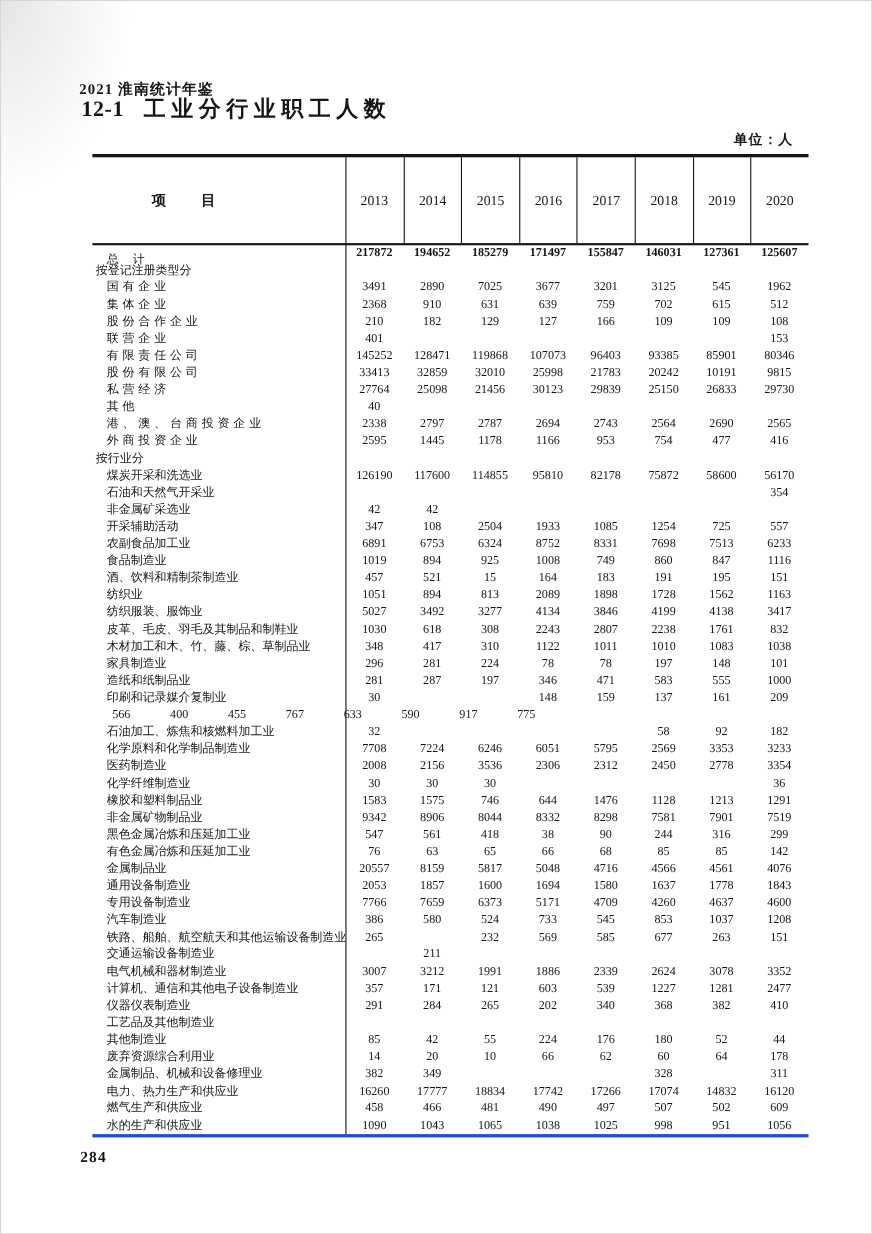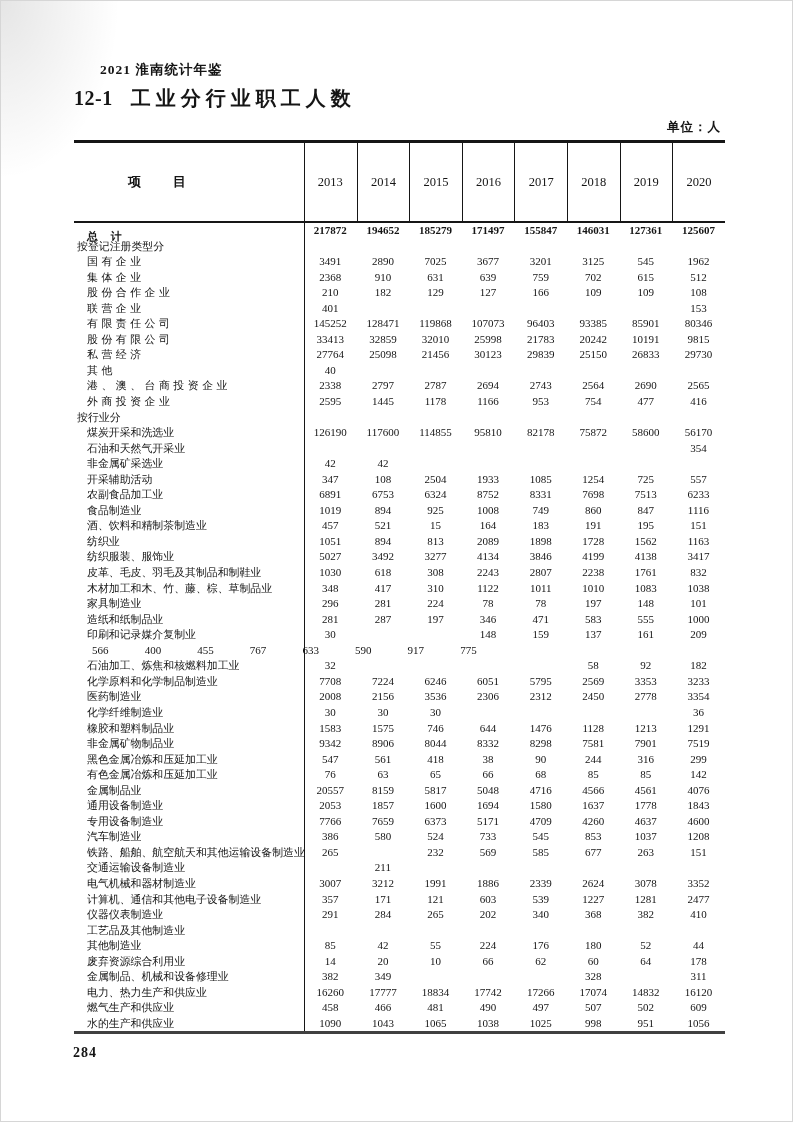--- a/index.html
+++ b/index.html
@@ -5,49 +5,49 @@
   html,body{margin:0;padding:0;background:#e8e8e8;}
   .viewport{
     position:relative;width:793px;height:1122px;background:#ffffff;
     border:1px solid #d6d6d6;box-sizing:border-box;overflow:hidden;
     font-family:"Liberation Serif","DejaVu Serif",serif;color:#151515;
   }
   .viewport::before{
     content:"";position:absolute;left:0;top:0;width:120px;height:180px;pointer-events:none;
     background:radial-gradient(ellipse at 0% 0%, rgba(0,0,0,0.10), rgba(0,0,0,0) 70%);
   }
-  .book-title{position:absolute;left:71px;top:60px;font-size:13.5px;font-weight:bold;letter-spacing:1px;margin-left:28px;}
+  .book-title{position:absolute;left:71px;top:71px;font-size:13.5px;font-weight:bold;letter-spacing:1px;}
   .table-title{position:absolute;left:73px;top:84px;font-size:20px;font-weight:bold;white-space:nowrap;text-align:right;}
   .table-title .title-num{letter-spacing:0.5px;}
   .table-title .title-txt{margin-left:18px;letter-spacing:5px;}
   .unit-label{position:absolute;top:118px;right:71px;font-size:12.5px;font-weight:bold;letter-spacing:1px;}
   .table-wrap{
-    position:absolute;left:73px;top:139px;width:651px;
-    border-top:3px solid #161616;border-bottom:3px solid #404040;box-sizing:content-box;
+    position:absolute;left:83px;top:139px;width:651px;
+    border-top:3px solid #161616;border-bottom:3px solid #1d4ed8;box-sizing:content-box;
   }
   .thead{position:relative;height:78px;border-bottom:2px solid #161616;display:flex;}
   .stub-head{
     width:230px;box-sizing:border-box;padding-right:62px;
     display:flex;align-items:center;justify-content:center;
     font-size:13px;font-weight:bold;letter-spacing:2px;
   }
   .year-cells{display:flex;height:100%;}
   .year-cell{
     width:52.6px;display:flex;align-items:center;justify-content:center;
     font-size:12.5px;box-sizing:border-box;
   }
   .year-cell + .year-cell{border-left:1px solid #161616;}
   .stub-divider{position:absolute;left:230px;top:0;bottom:0;width:1px;background:#161616;}
   .tbody{position:relative;}
   .trow{display:flex;height:15.55px;align-items:center;}
   .row-label{
     width:230px;box-sizing:border-box;font-size:10.9px;white-space:nowrap;
     line-height:15.55px;
   }
-  .lbl-total{font-weight:bold;padding-left:13px;letter-spacing:1px;margin-top:12px;}
+  .lbl-total{font-weight:normal;padding-left:13px;letter-spacing:1px;margin-top:12px;}
   .lbl-section{padding-left:3px;}
   .lbl-item{padding-left:13px;}
   .lbl-item-spaced{padding-left:13px;letter-spacing:3.5px;}
   .cell{width:52.6px;text-align:center;font-size:11px;line-height:15.55px;}
   .val-total{font-weight:600;}
   .page-number{position:absolute;left:72px;top:1044px;font-size:14px;font-weight:bold;letter-spacing:1px;}
 </style>
 </head>
 <body>
 

